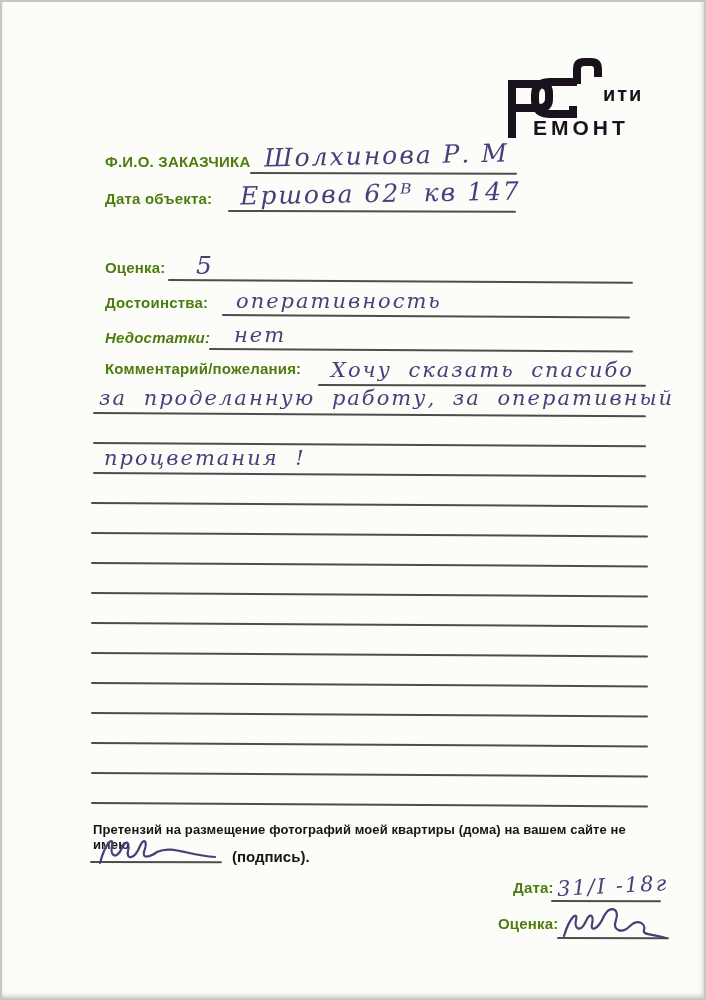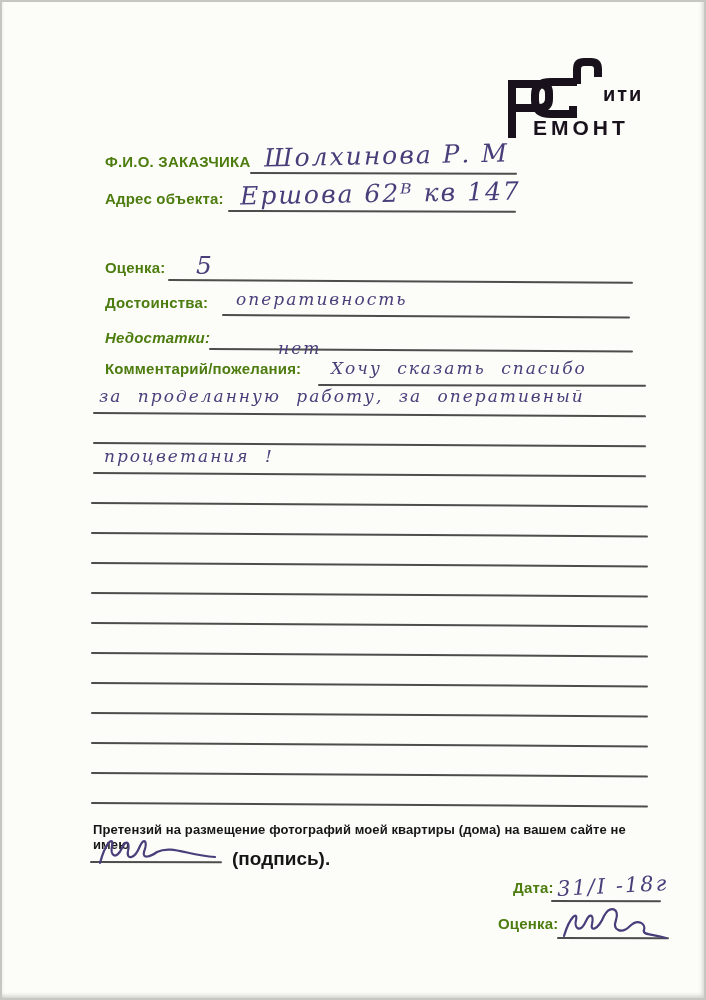--- a/index.html
+++ b/index.html
@@ -15,26 +15,26 @@
   .rule{
     position:absolute;height:2px;background:#3a3a38;border-radius:1px;
     transform:rotate(.35deg);transform-origin:left center;opacity:.9;
   }
   .rule.short{transform:rotate(.15deg);}
   .ink{
     position:absolute;font-family:"DejaVu Serif",serif;font-style:italic;
     color:#4a3e7a;white-space:nowrap;letter-spacing:2px;
   }
   .ink.big{font-size:25px;}
-  .ink.cmt{font-size:17px;word-spacing:8px;}
+  .ink.cmt{font-size:21px;word-spacing:8px;}
   .disclaimer{
     position:absolute;left:93px;top:822px;width:566px;font-weight:bold;
     font-size:13px;color:#161616;letter-spacing:.1px;
   }
-  .caption{position:absolute;font-weight:bold;font-size:19px;color:#161616;}
+  .caption{position:absolute;font-weight:bold;font-size:15px;color:#161616;}
   svg{display:block;}
 </style>
 </head>
 <body>
 
 <div class="sheet">
 
   <div style="position:absolute;left:478px;top:54px;">
     <svg width="178" height="92" viewBox="0 0 178 92">
 
@@ -44,35 +44,35 @@
       <path d="M99 30 V15 Q99 8 106 8 H113 Q120 8 120 15 V23" fill="none" stroke="#19121c" stroke-width="8"></path>
       <text x="125" y="47" font-family="Liberation Sans, sans-serif" font-weight="bold" font-size="20" letter-spacing="2" fill="#19121c">ити</text>
       <text x="55" y="81" font-family="Liberation Sans, sans-serif" font-weight="bold" font-size="21" letter-spacing="4" fill="#19121c">ЕМОНТ</text>
     </svg>
   </div>
 
   <span class="label" style="left:105px;top:153px;">Ф.И.О. ЗАКАЗЧИКА</span>
   <div class="rule short" style="left:250px;top:172px;width:267px;"></div>
   <span class="ink big" style="left:264px;top:141px;transform:rotate(-1.2deg);">Шолхинова Р. М</span>
 
-  <span class="label" style="left:105px;top:190px;">Адрес объекта:</span>
+  <span class="label" style="left:105px;top:190px;">Дата объекта:</span>
   <div class="rule short" style="left:228px;top:210px;width:288px;"></div>
   <span class="ink big" style="left:240px;top:179px;transform:rotate(-1deg);">Ершова 62ᴮ кв 147</span>
 
   <span class="label" style="left:105px;top:259px;">Оценка:</span>
   <div class="rule" style="left:168px;top:279px;width:465px;"></div>
   <span class="ink big" style="left:196px;top:251px;">5</span>
 
   <span class="label" style="left:105px;top:294px;">Достоинства:</span>
   <div class="rule" style="left:222px;top:314px;width:408px;"></div>
   <span class="ink cmt" style="left:236px;top:289px;">оперативность</span>
 
   <span class="label" style="left:105px;top:329px;font-style:italic;">Недостатки:</span>
   <div class="rule" style="left:209px;top:348px;width:424px;"></div>
-  <span class="ink cmt" style="left:234px;top:338px;margin-left:44px;">нет</span>
+  <span class="ink cmt" style="left:234px;top:323px;">нет</span>
 
   <span class="label" style="left:105px;top:360px;">Комментарий/пожелания:</span>
   <div class="rule short" style="left:318px;top:384px;width:328px;"></div>
   <span class="ink cmt" style="left:331px;top:358px;">Хочу сказать спасибо</span>
 
   <div class="rule" style="left:93px;top:412px;width:553px;"></div>
   <span class="ink cmt" style="left:99px;top:386px;">за проделанную работу, за оперативный</span>
 
   <div class="rule" style="left:93px;top:442px;width:553px;"></div>
 

